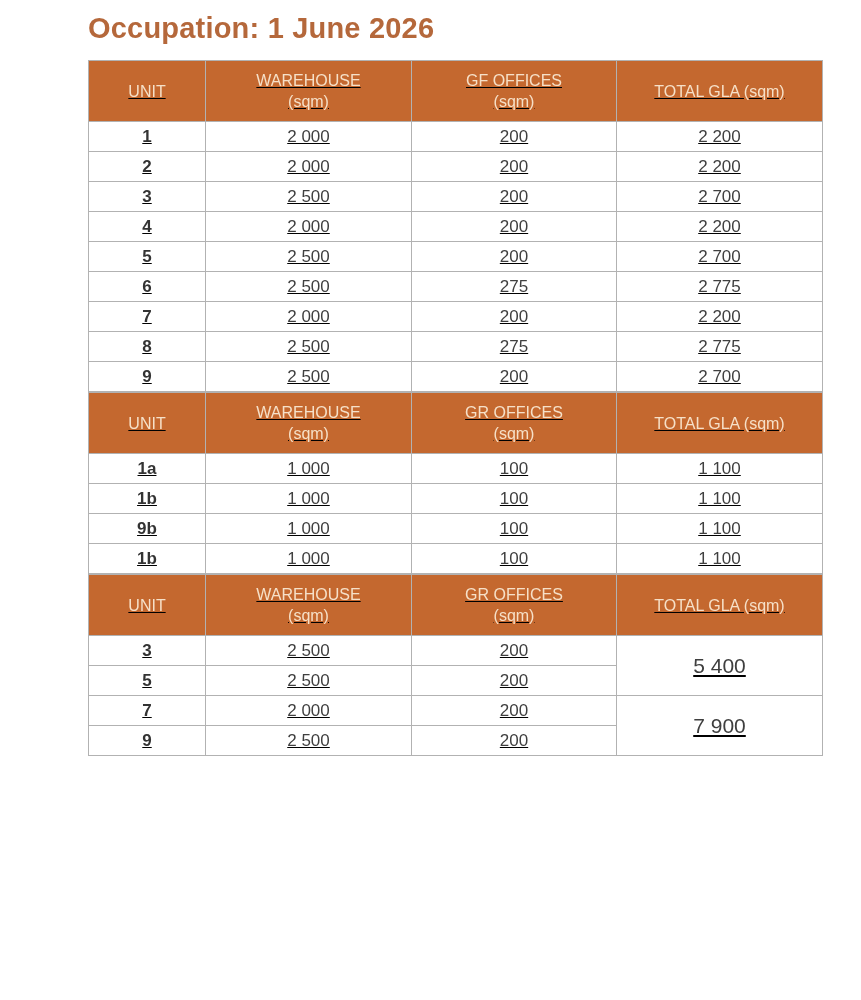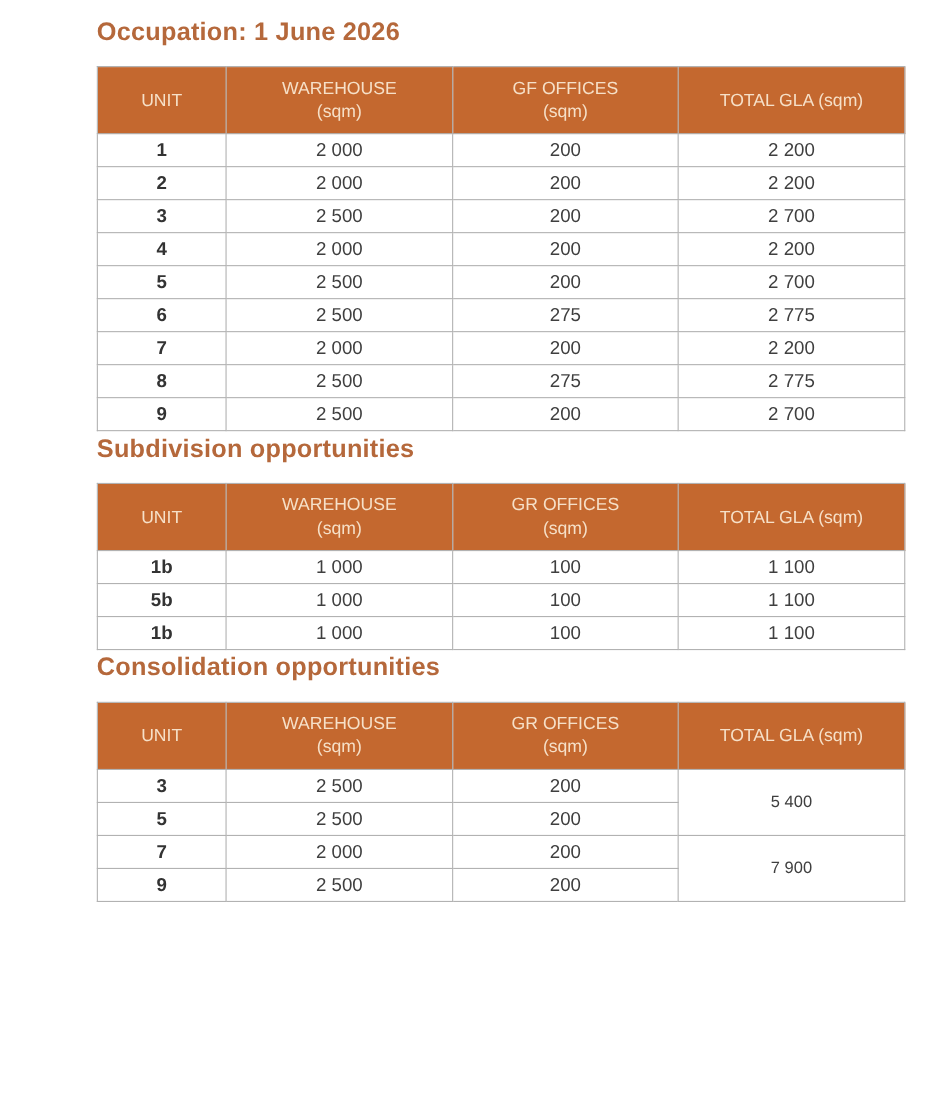--- a/index.html
+++ b/index.html
@@ -11,32 +11,33 @@
     font-family: "Liberation Sans", sans-serif;
     overflow: hidden;
   }
   .content {
     padding: 13px 0 0 88px;
     width: 734px;
   }
   section.table-section { margin: 0; }
   h2.section-title {
     margin: 0 0 17px 0;
-    font-size: 23px;
+    font-size: 29px;
     line-height: 30px;
     font-weight: bold;
     color: #b5683b;
     letter-spacing: 0.2px;
   }
   .section-gap-1 { margin-bottom: 36px; }
   .section-gap-2 { margin-bottom: 31px; }
   table.data-table {
     border-collapse: collapse;
     table-layout: fixed;
     width: 734px;
+    text-decoration: underline;
   }
   col.c-unit  { width: 117px; }
   col.c-wh    { width: 206px; }
   col.c-off   { width: 205px; }
   col.c-total { width: 206px; }
   table.data-table th {
     background: #c4682f;
     color: #f6e0c8;
     font-weight: 400;
     font-size: 16px;
@@ -55,21 +56,21 @@
     font-size: 17px;
     color: #3f3f3f;
     border: 1px solid #b2b2b2;
     background: #ffffff;
   }
   table.data-table td.unit-cell {
     font-weight: bold;
     color: #333333;
   }
   table.data-table td.merged-total {
-    font-size: 15px;
+    font-size: 21px;
   }
 </style>
 </head>
 <body>
 
 <div class="content">
 
   <section class="table-section section-gap-1">
     <h2 class="section-title">Occupation: 1 June 2026</h2>
     <table class="data-table">
@@ -140,61 +141,65 @@
             <td class="unit-cell">9</td>
             <td>2 500</td>
             <td>200</td>
             <td>2 700</td>
           </tr>
         </tbody>
       </table>
   </section>
 
   <section class="table-section section-gap-2">
-    <h2 class="section-title">Subdivision opportunities</h2>
     <table class="data-table">
         <colgroup>
           <col class="c-unit">
           <col class="c-wh">
           <col class="c-off">
           <col class="c-total">
         </colgroup>
         <thead>
           <tr>
             <th>UNIT</th>
             <th>WAREHOUSE<br>(sqm)</th>
             <th>GR OFFICES<br>(sqm)</th>
             <th>TOTAL GLA (sqm)</th>
           </tr>
         </thead>
         <tbody>
           <tr>
+            <td class="unit-cell">1a</td>
+            <td>1 000</td>
+            <td>100</td>
+            <td>1 100</td>
+          </tr>
+          <tr>
             <td class="unit-cell">1b</td>
             <td>1 000</td>
             <td>100</td>
             <td>1 100</td>
           </tr>
           <tr>
-            <td class="unit-cell">5b</td>
+            <td class="unit-cell">9b</td>
             <td>1 000</td>
             <td>100</td>
             <td>1 100</td>
           </tr>
           <tr>
             <td class="unit-cell">1b</td>
             <td>1 000</td>
             <td>100</td>
             <td>1 100</td>
           </tr>
         </tbody>
       </table>
   </section>
 
   <section class="table-section">
-    <h2 class="section-title">Consolidation opportunities</h2>
     <table class="data-table">
         <colgroup>
           <col class="c-unit">
           <col class="c-wh">
           <col class="c-off">
           <col class="c-total">
         </colgroup>
         <thead>
           <tr>
             <th>UNIT</th>

